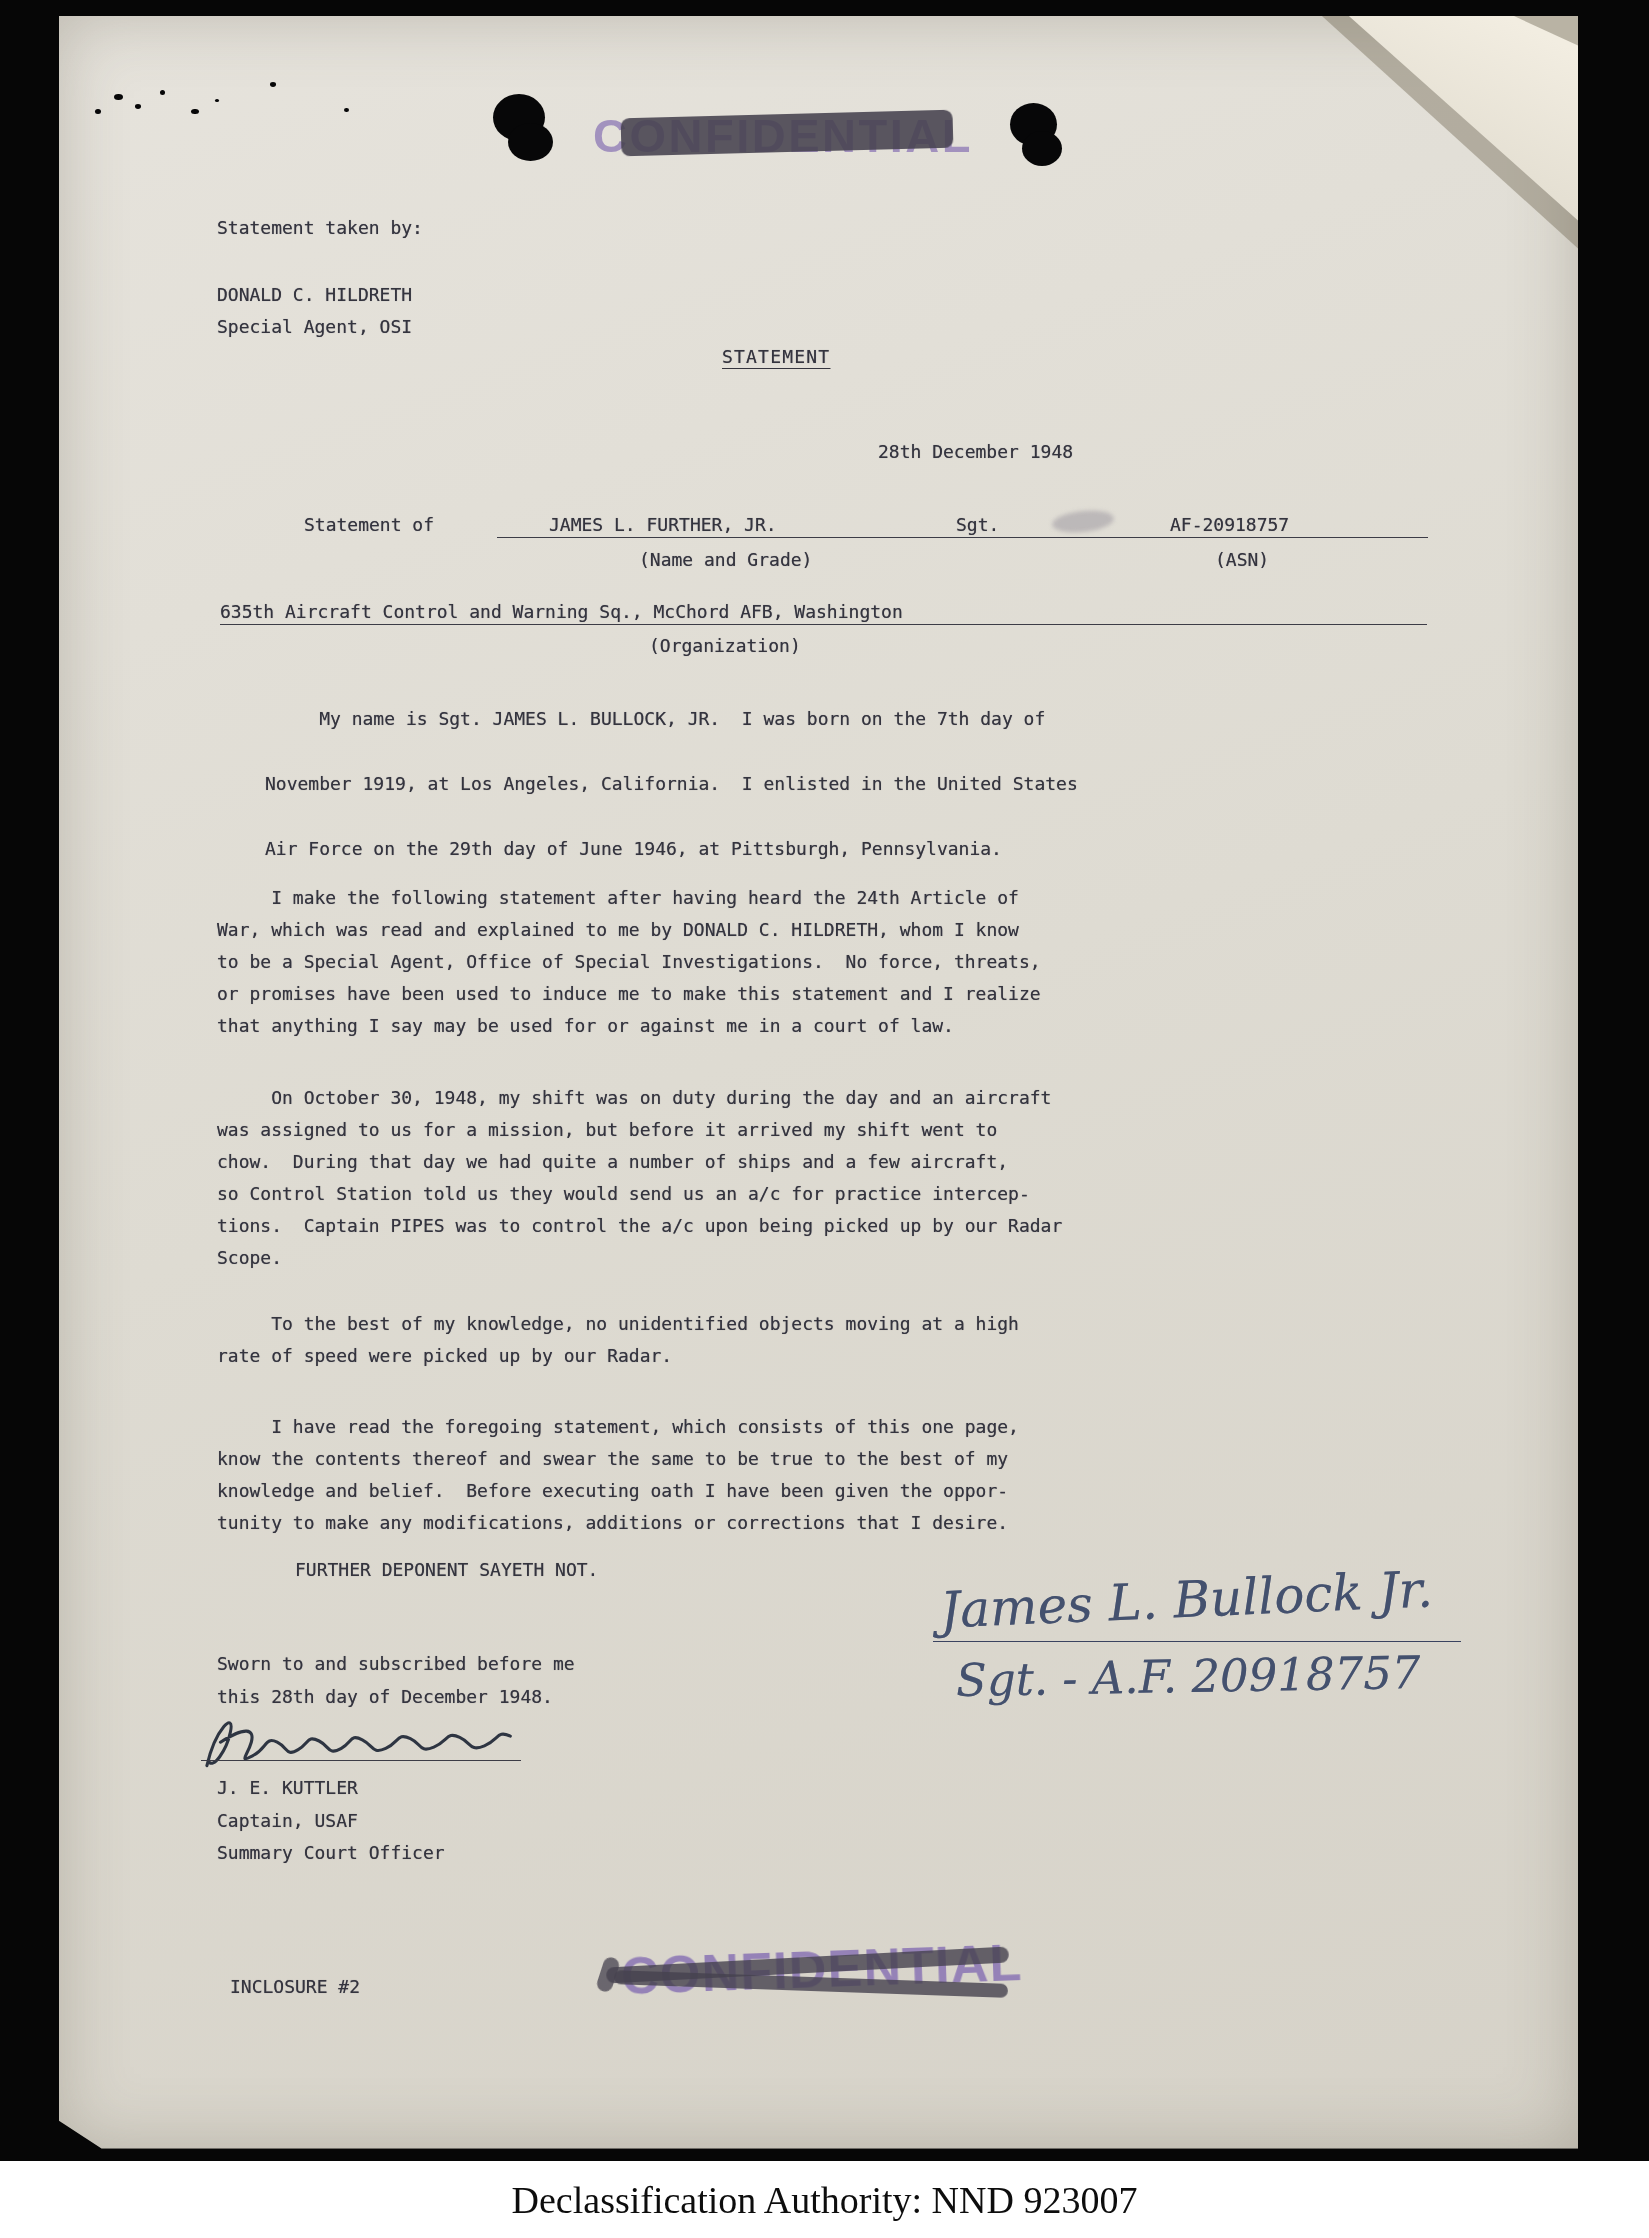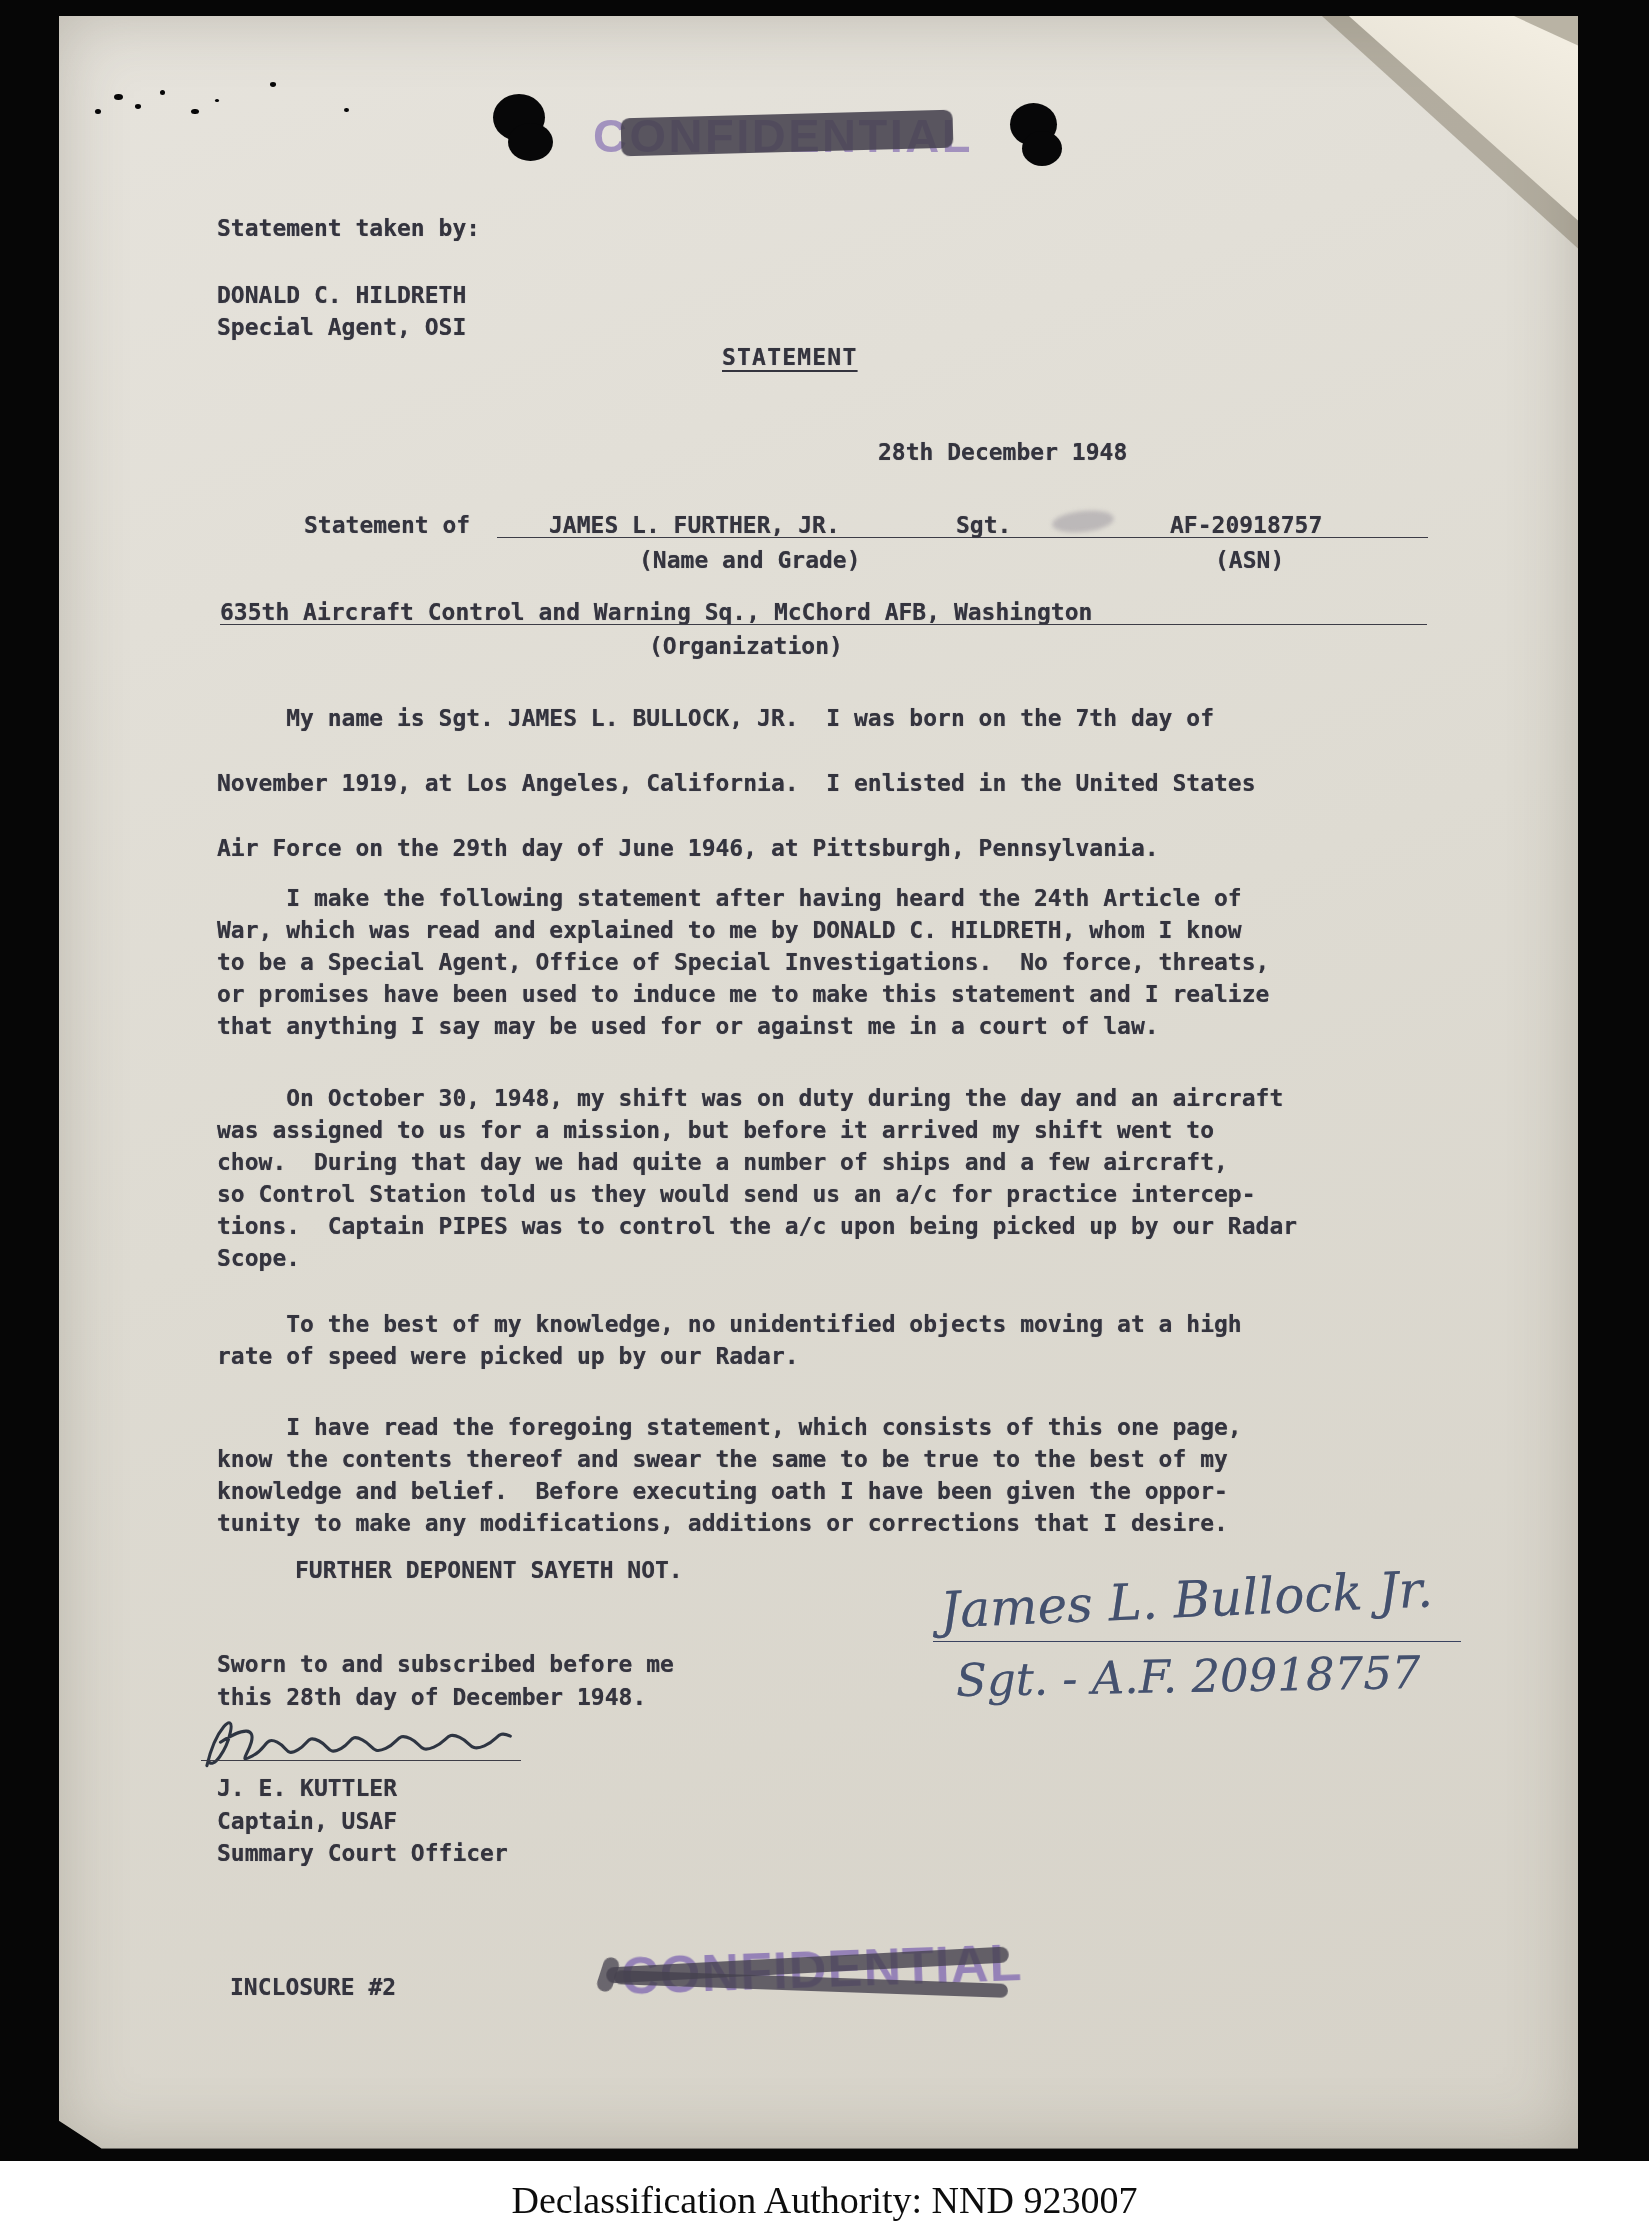--- a/index.html
+++ b/index.html
@@ -2,23 +2,23 @@
 <html style="font-size:10px"><head>
 <meta charset="utf-8">
 <style>
   html,body{margin:0;padding:0;background:#000;}
   .page{position:relative;width:1649px;height:2239px;background:#060606;overflow:hidden;
         font-family:"DejaVu Sans Mono", monospace;padding-left:20px;}
   .paper{position:absolute;left:59px;top:15.5px;width:1519px;height:2133px;
          background:linear-gradient(160deg,#e6e3dc 0%,#dedbd2 48%,#d6d2c8 100%);
          clip-path:polygon(0 0,100% 0,100% 100%,2.8% 100%,0 98.7%);
          box-shadow:inset 0 0 68px rgba(95,88,74,.30);}
-  .type{position:absolute;color:#34343e;font-size:23px;line-height:32px;white-space:pre;
-        text-shadow:0 0 0.7px rgba(40,40,60,.6);font-weight:bold;}
-  .ds{line-height:65px;}
+  .type{position:absolute;color:#34343e;font-size:18px;line-height:32px;white-space:pre;
+        text-shadow:0 0 0.7px rgba(40,40,60,.6);}
+  .ds{line-height:65px;margin-left:48px;}
   .ul{position:absolute;border-bottom:1.9px solid #3c3c46;height:0;}
   .title-ul{text-decoration:underline;text-underline-offset:5px;letter-spacing:1.2px;}
   .stamp{position:absolute;font-family:"Liberation Sans",sans-serif;font-weight:bold;
          letter-spacing:2.5px;color:#8a74b4;opacity:.82;filter:blur(0.4px);white-space:pre;}
   .smear{position:absolute;background:#46424f;border-radius:8.7px;opacity:.88;filter:blur(0.7px);}
   .hole,.speck{position:absolute;background:#070708;border-radius:50%;}
   .hw{position:absolute;font-family:"DejaVu Serif",serif;font-style:italic;color:#44516e;
       white-space:pre;text-shadow:0 0 0.6px rgba(60,70,110,.5);}
   .smudge{position:absolute;background:rgba(120,115,132,.35);filter:blur(1.9px);border-radius:50%;}
   .fold-shadow{position:absolute;right:0;top:0;width:273px;height:248px;

